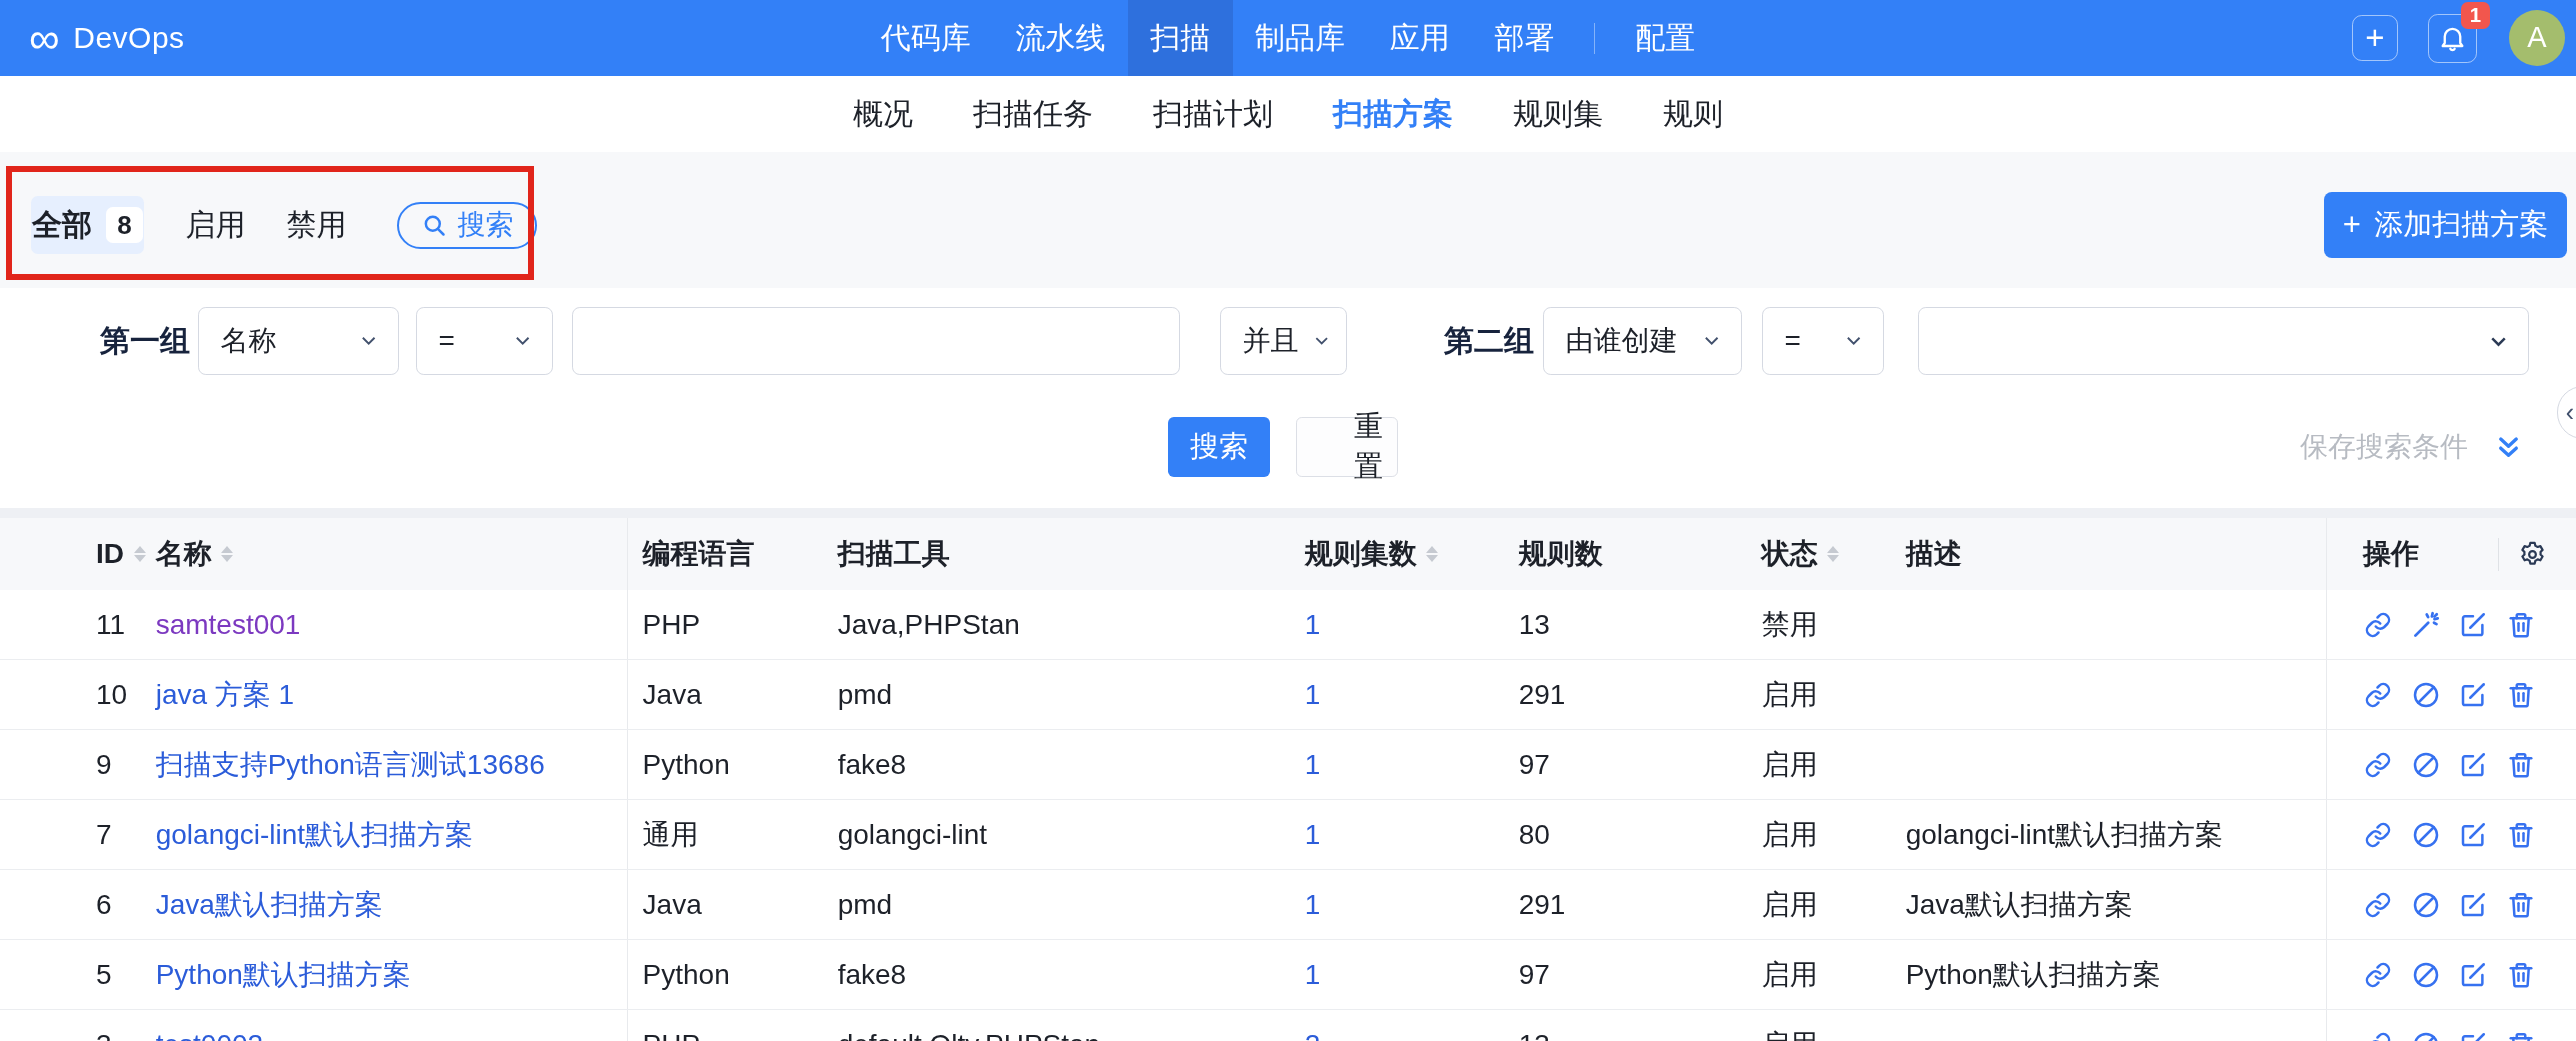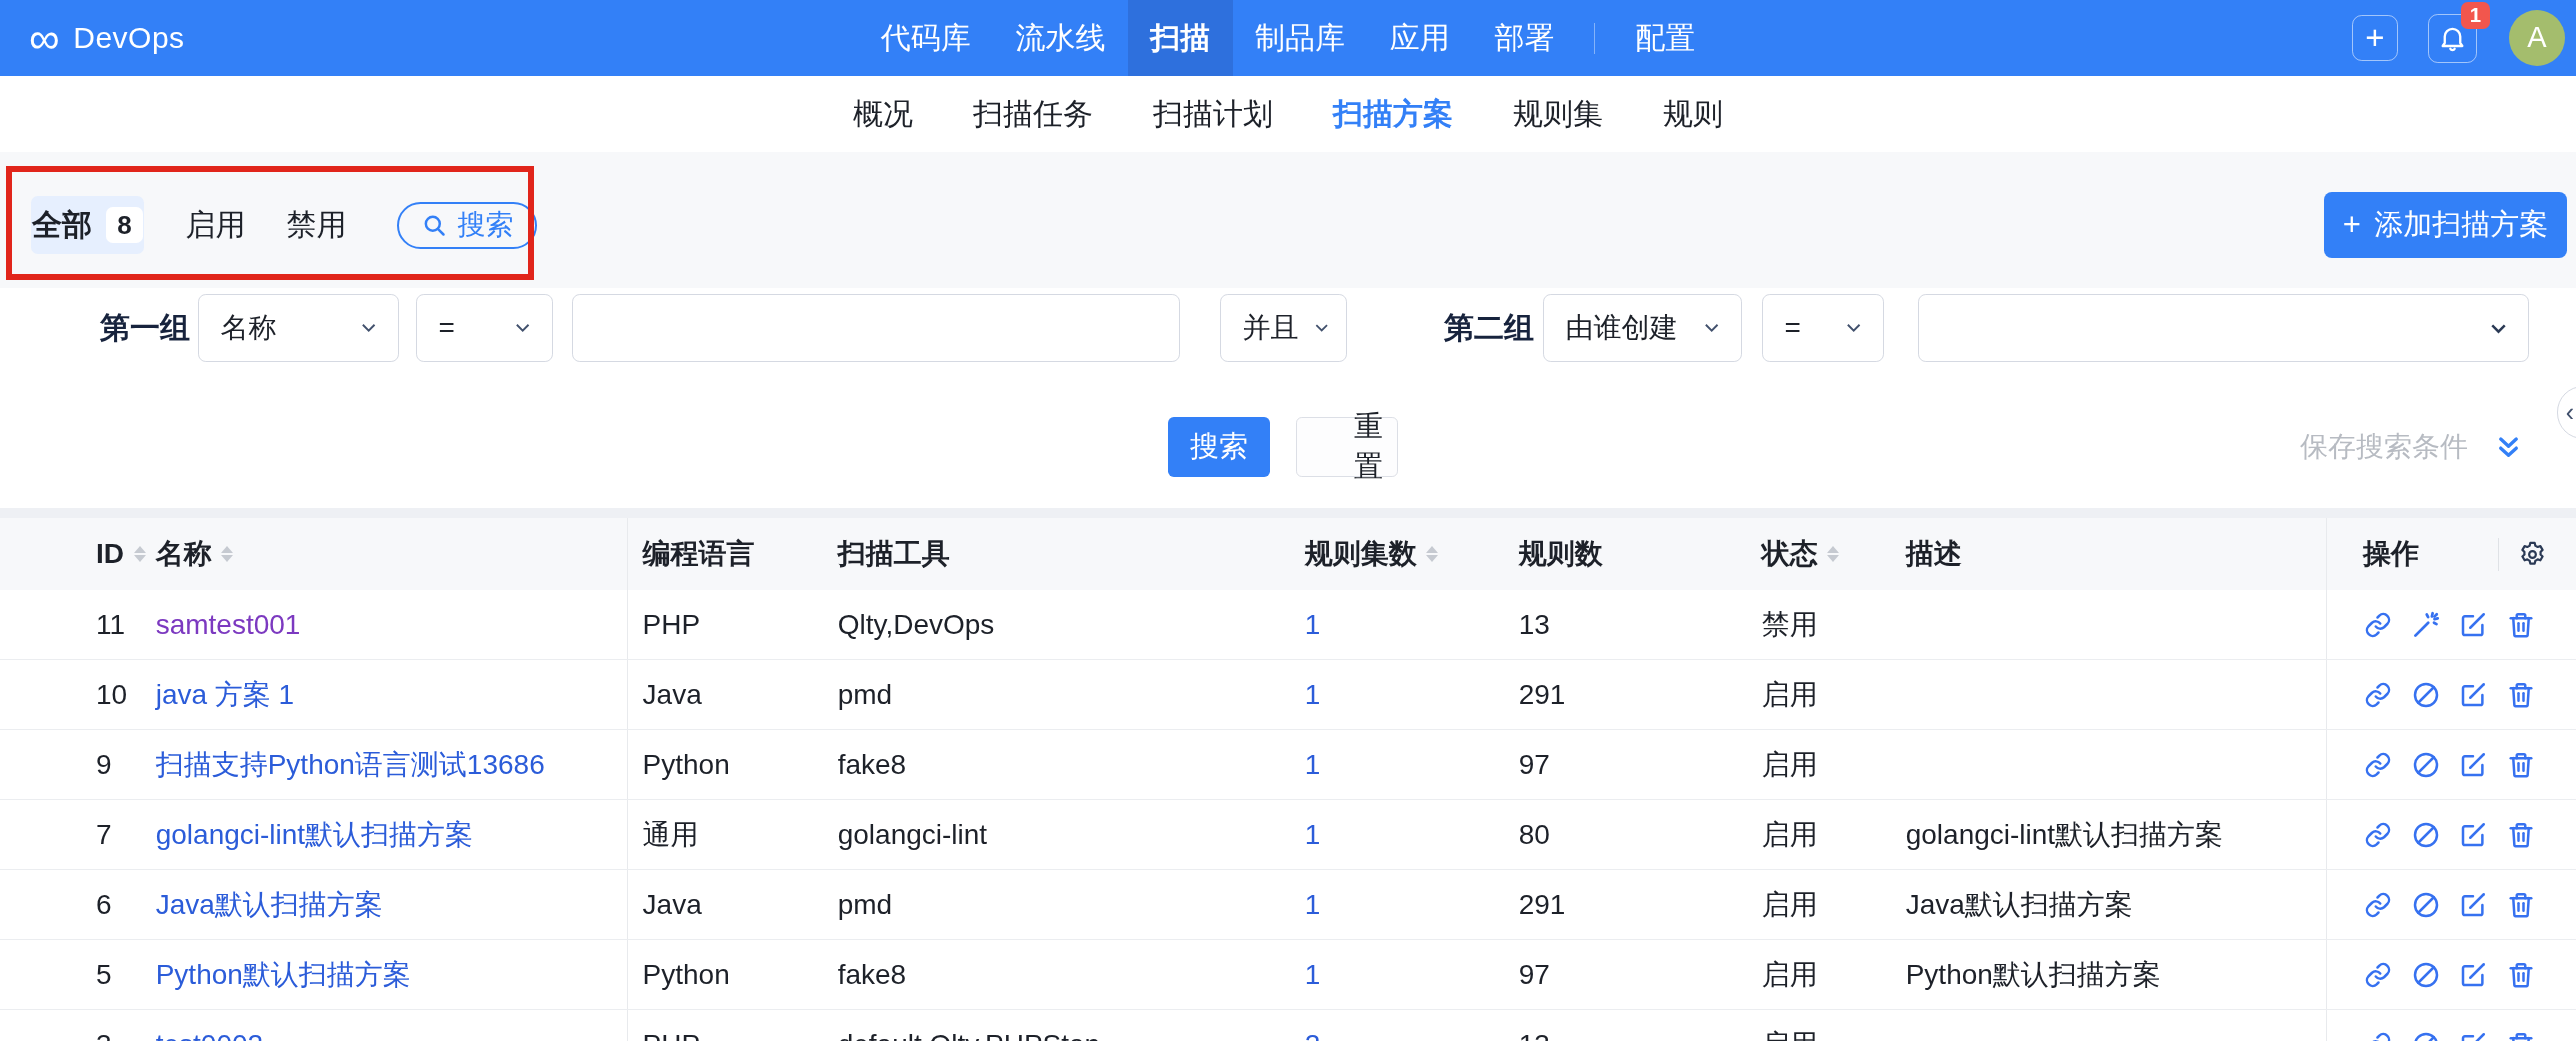--- a/index.html
+++ b/index.html
@@ -8,21 +8,21 @@
   .stage { position:relative; width:2576px; height:1042px; background:#f7f8fa; }
 
   
   .topbar { position:absolute; left:0; top:0; width:2576px; height:76px; background:#3380f7;
     display:flex; align-items:center; }
   .logo { position:absolute; left:29px; top:0; height:76px; display:flex; align-items:center; gap:13.6px; color:#fff; }
   .logo .inf { font-size:43px; line-height:1; font-weight:400; }
   .logo .brand { font-size:30px; font-weight:500; letter-spacing:0.5px; }
   .topnav { position:absolute; left:0; top:0; width:2576px; height:76px; display:flex; align-items:center; justify-content:center; }
   .topnav .item { height:76px; display:flex; align-items:center; padding:0 22.4px; color:#fff; font-size:30px; cursor:pointer; }
-  .topnav .item.active { background:#2e70dd;font-weight:bold; }
+  .topnav .item.active { background:#2e70dd; }
   .topnav .vdiv { width:1px; height:31px; background:rgba(255,255,255,.4); margin:0 17.5px; }
   .hbtn { position:absolute; top:14.6px; width:46px; height:46px; border:1.9px solid rgba(255,255,255,.55);
     border-radius:9.7px; display:flex; align-items:center; justify-content:center; color:#fff; }
   .hbtn.plus { left:2352px; }
   .hbtn.bellb { left:2428px; width:49px; height:49px; top:13.6px; }
   .badge { position:absolute; left:2461px; top:1.9px; background:#f2564d; color:#fff; font-size:20.4px; font-weight:600;
     border-radius:6.8px; padding:1px 8.8px; line-height:25px; }
   .avatar { position:absolute; left:2509px; top:9.7px; width:56px; height:56px; border-radius:50%;
     background:#a4bd6d; color:#fff; font-size:29px; font-weight:500; display:flex; align-items:center; justify-content:center; }
 
@@ -41,21 +41,21 @@
   .searchpill { margin-left:51px; height:47px; border:2.4px solid #3380f7; border-radius:25px; color:#3380f7;
     display:flex; align-items:center; gap:9.7px; padding:0 21.4px; font-size:28px; font-weight:500; cursor:pointer; }
   .redbox { position:absolute; left:5.8px; top:166px; width:528px; height:114px; border:6.8px solid #e1251b; pointer-events:none; }
   .addbtn { position:absolute; left:2324px; top:192px; width:243px; height:66px; background:#3380f7; color:#fff;
     border:none; border-radius:7.8px; font-size:29px; display:flex; align-items:center; justify-content:center; gap:13.6px;
     font-family:inherit; cursor:pointer; }
   .addbtn .plusg { font-size:31px; font-weight:400; }
 
   
   .formcard { position:absolute; left:0; top:288px; width:2576px; height:220px; background:#fff; }
-  .frow { position:absolute; top:6px; left:0; width:2204px; height:68px; }
+  .frow { position:absolute; top:19px; left:0; width:2204px; height:68px; }
   .flabel { position:absolute; font-size:30px; font-weight:600; color:#17233d; line-height:68px; }
   .sel, .inp { position:absolute; top:0; height:68px; background:#fff; border:1.5px solid #d5d9e2; border-radius:7.8px; }
   .sel { display:flex; align-items:center; justify-content:space-between; padding:0 17.5px 0 21.4px; font-size:28px; color:#1d2129; cursor:pointer; }
   .sel .chev { color:#42516d; display:flex; }
   .btnrow { position:absolute; top:129px; left:0; width:2576px; height:60px; }
   .btn { position:absolute; top:0; height:60px; border-radius:5.8px; font-size:29px; font-family:inherit;
     display:flex; align-items:center; justify-content:center; cursor:pointer; }
   .btn.primary { background:#3380f7; color:#fff; border:none; }
   .btn.plain { background:#fdfdfe; color:#1d2129; border:1.5px solid #dcdfe6;padding-left:43px; }
   .savewrap { position:absolute; top:0; left:2300px; height:60px; display:flex; align-items:center; gap:25px; }
@@ -277,21 +277,21 @@
         </span>
       </div>
     </div>
     <div>
   <div class="tr">
     <div class="td c-id">11</div>
     <div class="td c-name">
             <a class="link visited">samtest001</a>
           </div>
     <div class="td c-lang">PHP</div>
-    <div class="td">Qlty,DevOps</div>
+    <div class="td">Java,PHPStan</div>
     <div class="td">
             <a class="link">1</a>
           </div>
     <div class="td">13</div>
     <div class="td">禁用</div>
     <div class="td"></div>
     <div class="td c-ops">
       <span class="op-icon">
         <svg width="30" height="30" viewBox="0 0 24 24" fill="none" stroke="#3671f0" stroke-width="2" stroke-linecap="round" stroke-linejoin="round">
           <path d="M10.2 13.2a4.6 4.6 0 0 0 6.6.6l2.8-2.8a4.6 4.6 0 0 0-6.5-6.5l-1.5 1.5"></path>

